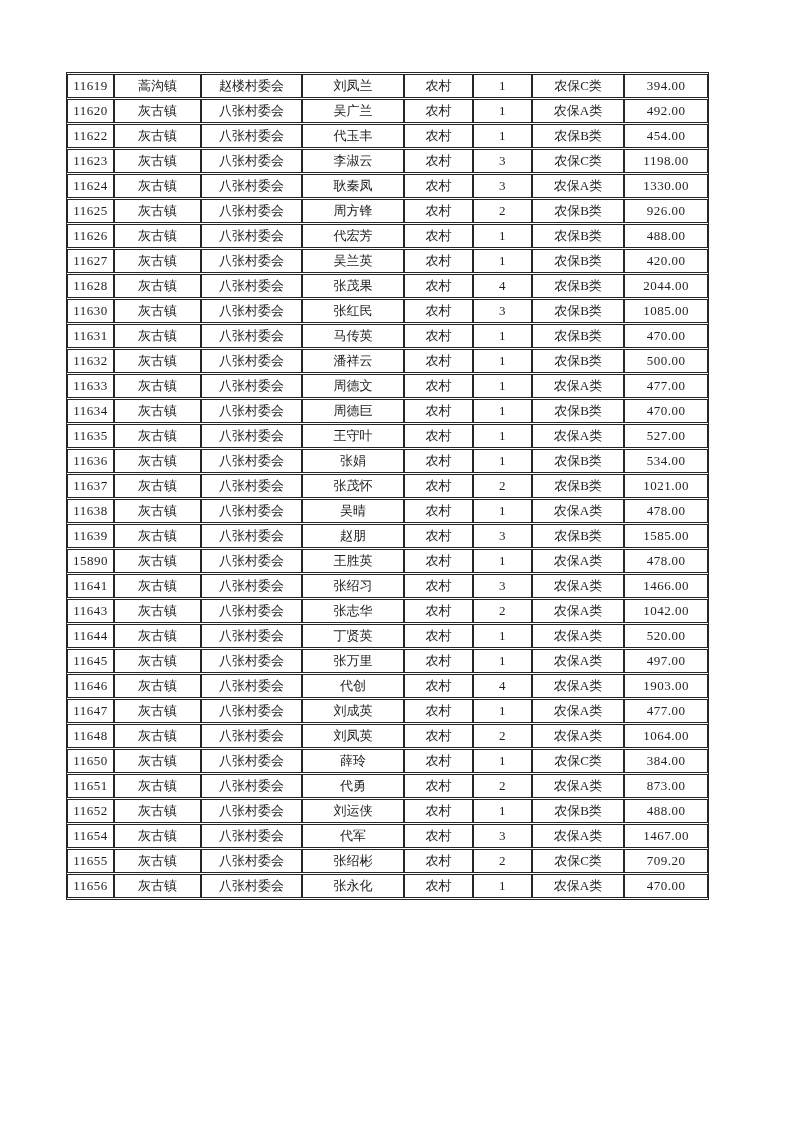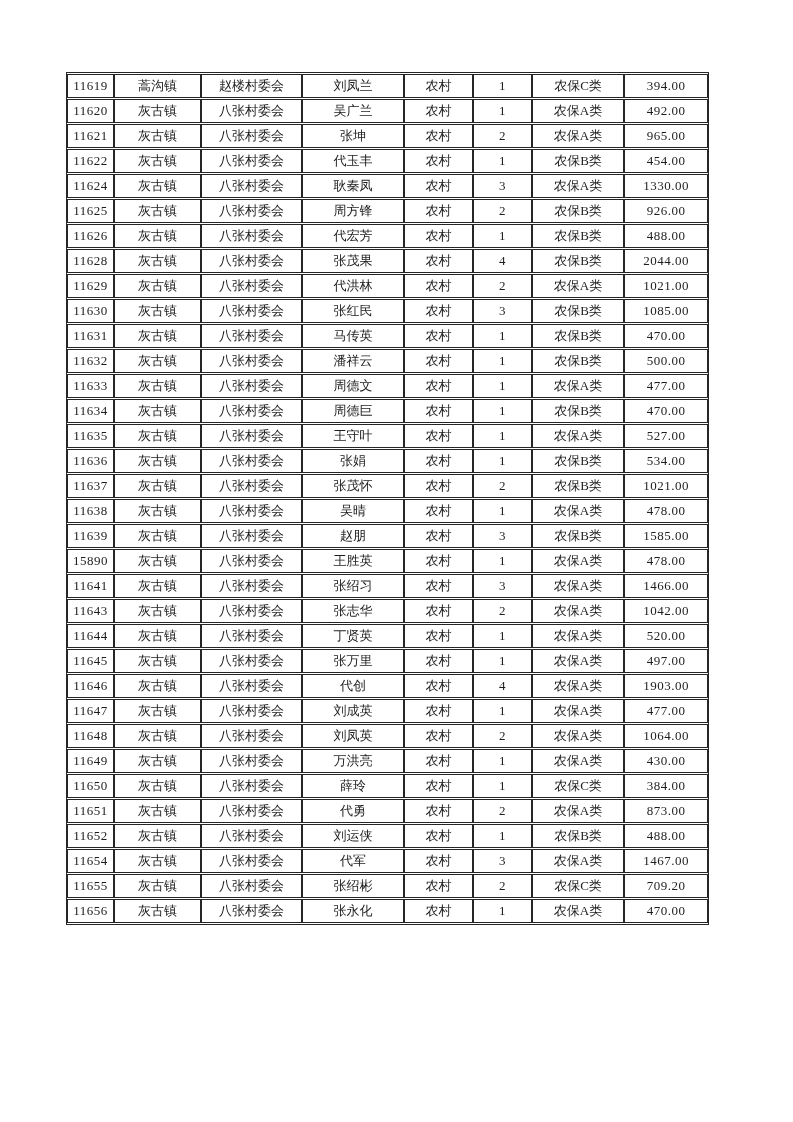--- a/index.html
+++ b/index.html
@@ -78,40 +78,40 @@
           <td class="num">11620</td>
           <td>灰古镇</td>
           <td>八张村委会</td>
           <td>吴广兰</td>
           <td>农村</td>
           <td class="num">1</td>
           <td>农保A类</td>
           <td class="num">492.00</td>
         </tr>
         <tr>
-          <td class="num">11621</td>
-          <td>灰古镇</td>
-          <td>八张村委会</td>
-          <td>张坤</td>
-          <td>农村</td>
-          <td class="num">2</td>
-          <td>农保A类</td>
-          <td class="num">965.00</td>
-        </tr>
-        <tr>
           <td class="num">11622</td>
           <td>灰古镇</td>
           <td>八张村委会</td>
           <td>代玉丰</td>
           <td>农村</td>
           <td class="num">1</td>
           <td>农保B类</td>
           <td class="num">454.00</td>
         </tr>
         <tr>
+          <td class="num">11623</td>
+          <td>灰古镇</td>
+          <td>八张村委会</td>
+          <td>李淑云</td>
+          <td>农村</td>
+          <td class="num">3</td>
+          <td>农保C类</td>
+          <td class="num">1198.00</td>
+        </tr>
+        <tr>
           <td class="num">11624</td>
           <td>灰古镇</td>
           <td>八张村委会</td>
           <td>耿秦凤</td>
           <td>农村</td>
           <td class="num">3</td>
           <td>农保A类</td>
           <td class="num">1330.00</td>
         </tr>
         <tr>
@@ -128,228 +128,218 @@
           <td class="num">11626</td>
           <td>灰古镇</td>
           <td>八张村委会</td>
           <td>代宏芳</td>
           <td>农村</td>
           <td class="num">1</td>
           <td>农保B类</td>
           <td class="num">488.00</td>
         </tr>
         <tr>
+          <td class="num">11627</td>
+          <td>灰古镇</td>
+          <td>八张村委会</td>
+          <td>吴兰英</td>
+          <td>农村</td>
+          <td class="num">1</td>
+          <td>农保B类</td>
+          <td class="num">420.00</td>
+        </tr>
+        <tr>
           <td class="num">11628</td>
           <td>灰古镇</td>
           <td>八张村委会</td>
           <td>张茂果</td>
           <td>农村</td>
           <td class="num">4</td>
           <td>农保B类</td>
           <td class="num">2044.00</td>
         </tr>
         <tr>
-          <td class="num">11629</td>
-          <td>灰古镇</td>
-          <td>八张村委会</td>
-          <td>代洪林</td>
-          <td>农村</td>
-          <td class="num">2</td>
-          <td>农保A类</td>
+          <td class="num">11630</td>
+          <td>灰古镇</td>
+          <td>八张村委会</td>
+          <td>张红民</td>
+          <td>农村</td>
+          <td class="num">3</td>
+          <td>农保B类</td>
+          <td class="num">1085.00</td>
+        </tr>
+        <tr>
+          <td class="num">11631</td>
+          <td>灰古镇</td>
+          <td>八张村委会</td>
+          <td>马传英</td>
+          <td>农村</td>
+          <td class="num">1</td>
+          <td>农保B类</td>
+          <td class="num">470.00</td>
+        </tr>
+        <tr>
+          <td class="num">11632</td>
+          <td>灰古镇</td>
+          <td>八张村委会</td>
+          <td>潘祥云</td>
+          <td>农村</td>
+          <td class="num">1</td>
+          <td>农保B类</td>
+          <td class="num">500.00</td>
+        </tr>
+        <tr>
+          <td class="num">11633</td>
+          <td>灰古镇</td>
+          <td>八张村委会</td>
+          <td>周德文</td>
+          <td>农村</td>
+          <td class="num">1</td>
+          <td>农保A类</td>
+          <td class="num">477.00</td>
+        </tr>
+        <tr>
+          <td class="num">11634</td>
+          <td>灰古镇</td>
+          <td>八张村委会</td>
+          <td>周德巨</td>
+          <td>农村</td>
+          <td class="num">1</td>
+          <td>农保B类</td>
+          <td class="num">470.00</td>
+        </tr>
+        <tr>
+          <td class="num">11635</td>
+          <td>灰古镇</td>
+          <td>八张村委会</td>
+          <td>王守叶</td>
+          <td>农村</td>
+          <td class="num">1</td>
+          <td>农保A类</td>
+          <td class="num">527.00</td>
+        </tr>
+        <tr>
+          <td class="num">11636</td>
+          <td>灰古镇</td>
+          <td>八张村委会</td>
+          <td>张娟</td>
+          <td>农村</td>
+          <td class="num">1</td>
+          <td>农保B类</td>
+          <td class="num">534.00</td>
+        </tr>
+        <tr>
+          <td class="num">11637</td>
+          <td>灰古镇</td>
+          <td>八张村委会</td>
+          <td>张茂怀</td>
+          <td>农村</td>
+          <td class="num">2</td>
+          <td>农保B类</td>
           <td class="num">1021.00</td>
         </tr>
         <tr>
-          <td class="num">11630</td>
-          <td>灰古镇</td>
-          <td>八张村委会</td>
-          <td>张红民</td>
-          <td>农村</td>
-          <td class="num">3</td>
-          <td>农保B类</td>
-          <td class="num">1085.00</td>
-        </tr>
-        <tr>
-          <td class="num">11631</td>
-          <td>灰古镇</td>
-          <td>八张村委会</td>
-          <td>马传英</td>
-          <td>农村</td>
-          <td class="num">1</td>
-          <td>农保B类</td>
-          <td class="num">470.00</td>
-        </tr>
-        <tr>
-          <td class="num">11632</td>
-          <td>灰古镇</td>
-          <td>八张村委会</td>
-          <td>潘祥云</td>
-          <td>农村</td>
-          <td class="num">1</td>
-          <td>农保B类</td>
-          <td class="num">500.00</td>
-        </tr>
-        <tr>
-          <td class="num">11633</td>
-          <td>灰古镇</td>
-          <td>八张村委会</td>
-          <td>周德文</td>
+          <td class="num">11638</td>
+          <td>灰古镇</td>
+          <td>八张村委会</td>
+          <td>吴晴</td>
+          <td>农村</td>
+          <td class="num">1</td>
+          <td>农保A类</td>
+          <td class="num">478.00</td>
+        </tr>
+        <tr>
+          <td class="num">11639</td>
+          <td>灰古镇</td>
+          <td>八张村委会</td>
+          <td>赵朋</td>
+          <td>农村</td>
+          <td class="num">3</td>
+          <td>农保B类</td>
+          <td class="num">1585.00</td>
+        </tr>
+        <tr>
+          <td class="num">15890</td>
+          <td>灰古镇</td>
+          <td>八张村委会</td>
+          <td>王胜英</td>
+          <td>农村</td>
+          <td class="num">1</td>
+          <td>农保A类</td>
+          <td class="num">478.00</td>
+        </tr>
+        <tr>
+          <td class="num">11641</td>
+          <td>灰古镇</td>
+          <td>八张村委会</td>
+          <td>张绍习</td>
+          <td>农村</td>
+          <td class="num">3</td>
+          <td>农保A类</td>
+          <td class="num">1466.00</td>
+        </tr>
+        <tr>
+          <td class="num">11643</td>
+          <td>灰古镇</td>
+          <td>八张村委会</td>
+          <td>张志华</td>
+          <td>农村</td>
+          <td class="num">2</td>
+          <td>农保A类</td>
+          <td class="num">1042.00</td>
+        </tr>
+        <tr>
+          <td class="num">11644</td>
+          <td>灰古镇</td>
+          <td>八张村委会</td>
+          <td>丁贤英</td>
+          <td>农村</td>
+          <td class="num">1</td>
+          <td>农保A类</td>
+          <td class="num">520.00</td>
+        </tr>
+        <tr>
+          <td class="num">11645</td>
+          <td>灰古镇</td>
+          <td>八张村委会</td>
+          <td>张万里</td>
+          <td>农村</td>
+          <td class="num">1</td>
+          <td>农保A类</td>
+          <td class="num">497.00</td>
+        </tr>
+        <tr>
+          <td class="num">11646</td>
+          <td>灰古镇</td>
+          <td>八张村委会</td>
+          <td>代创</td>
+          <td>农村</td>
+          <td class="num">4</td>
+          <td>农保A类</td>
+          <td class="num">1903.00</td>
+        </tr>
+        <tr>
+          <td class="num">11647</td>
+          <td>灰古镇</td>
+          <td>八张村委会</td>
+          <td>刘成英</td>
           <td>农村</td>
           <td class="num">1</td>
           <td>农保A类</td>
           <td class="num">477.00</td>
         </tr>
         <tr>
-          <td class="num">11634</td>
-          <td>灰古镇</td>
-          <td>八张村委会</td>
-          <td>周德巨</td>
-          <td>农村</td>
-          <td class="num">1</td>
-          <td>农保B类</td>
-          <td class="num">470.00</td>
-        </tr>
-        <tr>
-          <td class="num">11635</td>
-          <td>灰古镇</td>
-          <td>八张村委会</td>
-          <td>王守叶</td>
-          <td>农村</td>
-          <td class="num">1</td>
-          <td>农保A类</td>
-          <td class="num">527.00</td>
-        </tr>
-        <tr>
-          <td class="num">11636</td>
-          <td>灰古镇</td>
-          <td>八张村委会</td>
-          <td>张娟</td>
-          <td>农村</td>
-          <td class="num">1</td>
-          <td>农保B类</td>
-          <td class="num">534.00</td>
-        </tr>
-        <tr>
-          <td class="num">11637</td>
-          <td>灰古镇</td>
-          <td>八张村委会</td>
-          <td>张茂怀</td>
-          <td>农村</td>
-          <td class="num">2</td>
-          <td>农保B类</td>
-          <td class="num">1021.00</td>
-        </tr>
-        <tr>
-          <td class="num">11638</td>
-          <td>灰古镇</td>
-          <td>八张村委会</td>
-          <td>吴晴</td>
-          <td>农村</td>
-          <td class="num">1</td>
-          <td>农保A类</td>
-          <td class="num">478.00</td>
-        </tr>
-        <tr>
-          <td class="num">11639</td>
-          <td>灰古镇</td>
-          <td>八张村委会</td>
-          <td>赵朋</td>
-          <td>农村</td>
-          <td class="num">3</td>
-          <td>农保B类</td>
-          <td class="num">1585.00</td>
-        </tr>
-        <tr>
-          <td class="num">15890</td>
-          <td>灰古镇</td>
-          <td>八张村委会</td>
-          <td>王胜英</td>
-          <td>农村</td>
-          <td class="num">1</td>
-          <td>农保A类</td>
-          <td class="num">478.00</td>
-        </tr>
-        <tr>
-          <td class="num">11641</td>
-          <td>灰古镇</td>
-          <td>八张村委会</td>
-          <td>张绍习</td>
-          <td>农村</td>
-          <td class="num">3</td>
-          <td>农保A类</td>
-          <td class="num">1466.00</td>
-        </tr>
-        <tr>
-          <td class="num">11643</td>
-          <td>灰古镇</td>
-          <td>八张村委会</td>
-          <td>张志华</td>
-          <td>农村</td>
-          <td class="num">2</td>
-          <td>农保A类</td>
-          <td class="num">1042.00</td>
-        </tr>
-        <tr>
-          <td class="num">11644</td>
-          <td>灰古镇</td>
-          <td>八张村委会</td>
-          <td>丁贤英</td>
-          <td>农村</td>
-          <td class="num">1</td>
-          <td>农保A类</td>
-          <td class="num">520.00</td>
-        </tr>
-        <tr>
-          <td class="num">11645</td>
-          <td>灰古镇</td>
-          <td>八张村委会</td>
-          <td>张万里</td>
-          <td>农村</td>
-          <td class="num">1</td>
-          <td>农保A类</td>
-          <td class="num">497.00</td>
-        </tr>
-        <tr>
-          <td class="num">11646</td>
-          <td>灰古镇</td>
-          <td>八张村委会</td>
-          <td>代创</td>
-          <td>农村</td>
-          <td class="num">4</td>
-          <td>农保A类</td>
-          <td class="num">1903.00</td>
-        </tr>
-        <tr>
-          <td class="num">11647</td>
-          <td>灰古镇</td>
-          <td>八张村委会</td>
-          <td>刘成英</td>
-          <td>农村</td>
-          <td class="num">1</td>
-          <td>农保A类</td>
-          <td class="num">477.00</td>
-        </tr>
-        <tr>
           <td class="num">11648</td>
           <td>灰古镇</td>
           <td>八张村委会</td>
           <td>刘凤英</td>
           <td>农村</td>
           <td class="num">2</td>
           <td>农保A类</td>
           <td class="num">1064.00</td>
-        </tr>
-        <tr>
-          <td class="num">11649</td>
-          <td>灰古镇</td>
-          <td>八张村委会</td>
-          <td>万洪亮</td>
-          <td>农村</td>
-          <td class="num">1</td>
-          <td>农保A类</td>
-          <td class="num">430.00</td>
         </tr>
         <tr>
           <td class="num">11650</td>
           <td>灰古镇</td>
           <td>八张村委会</td>
           <td>薛玲</td>
           <td>农村</td>
           <td class="num">1</td>
           <td>农保C类</td>
           <td class="num">384.00</td>

